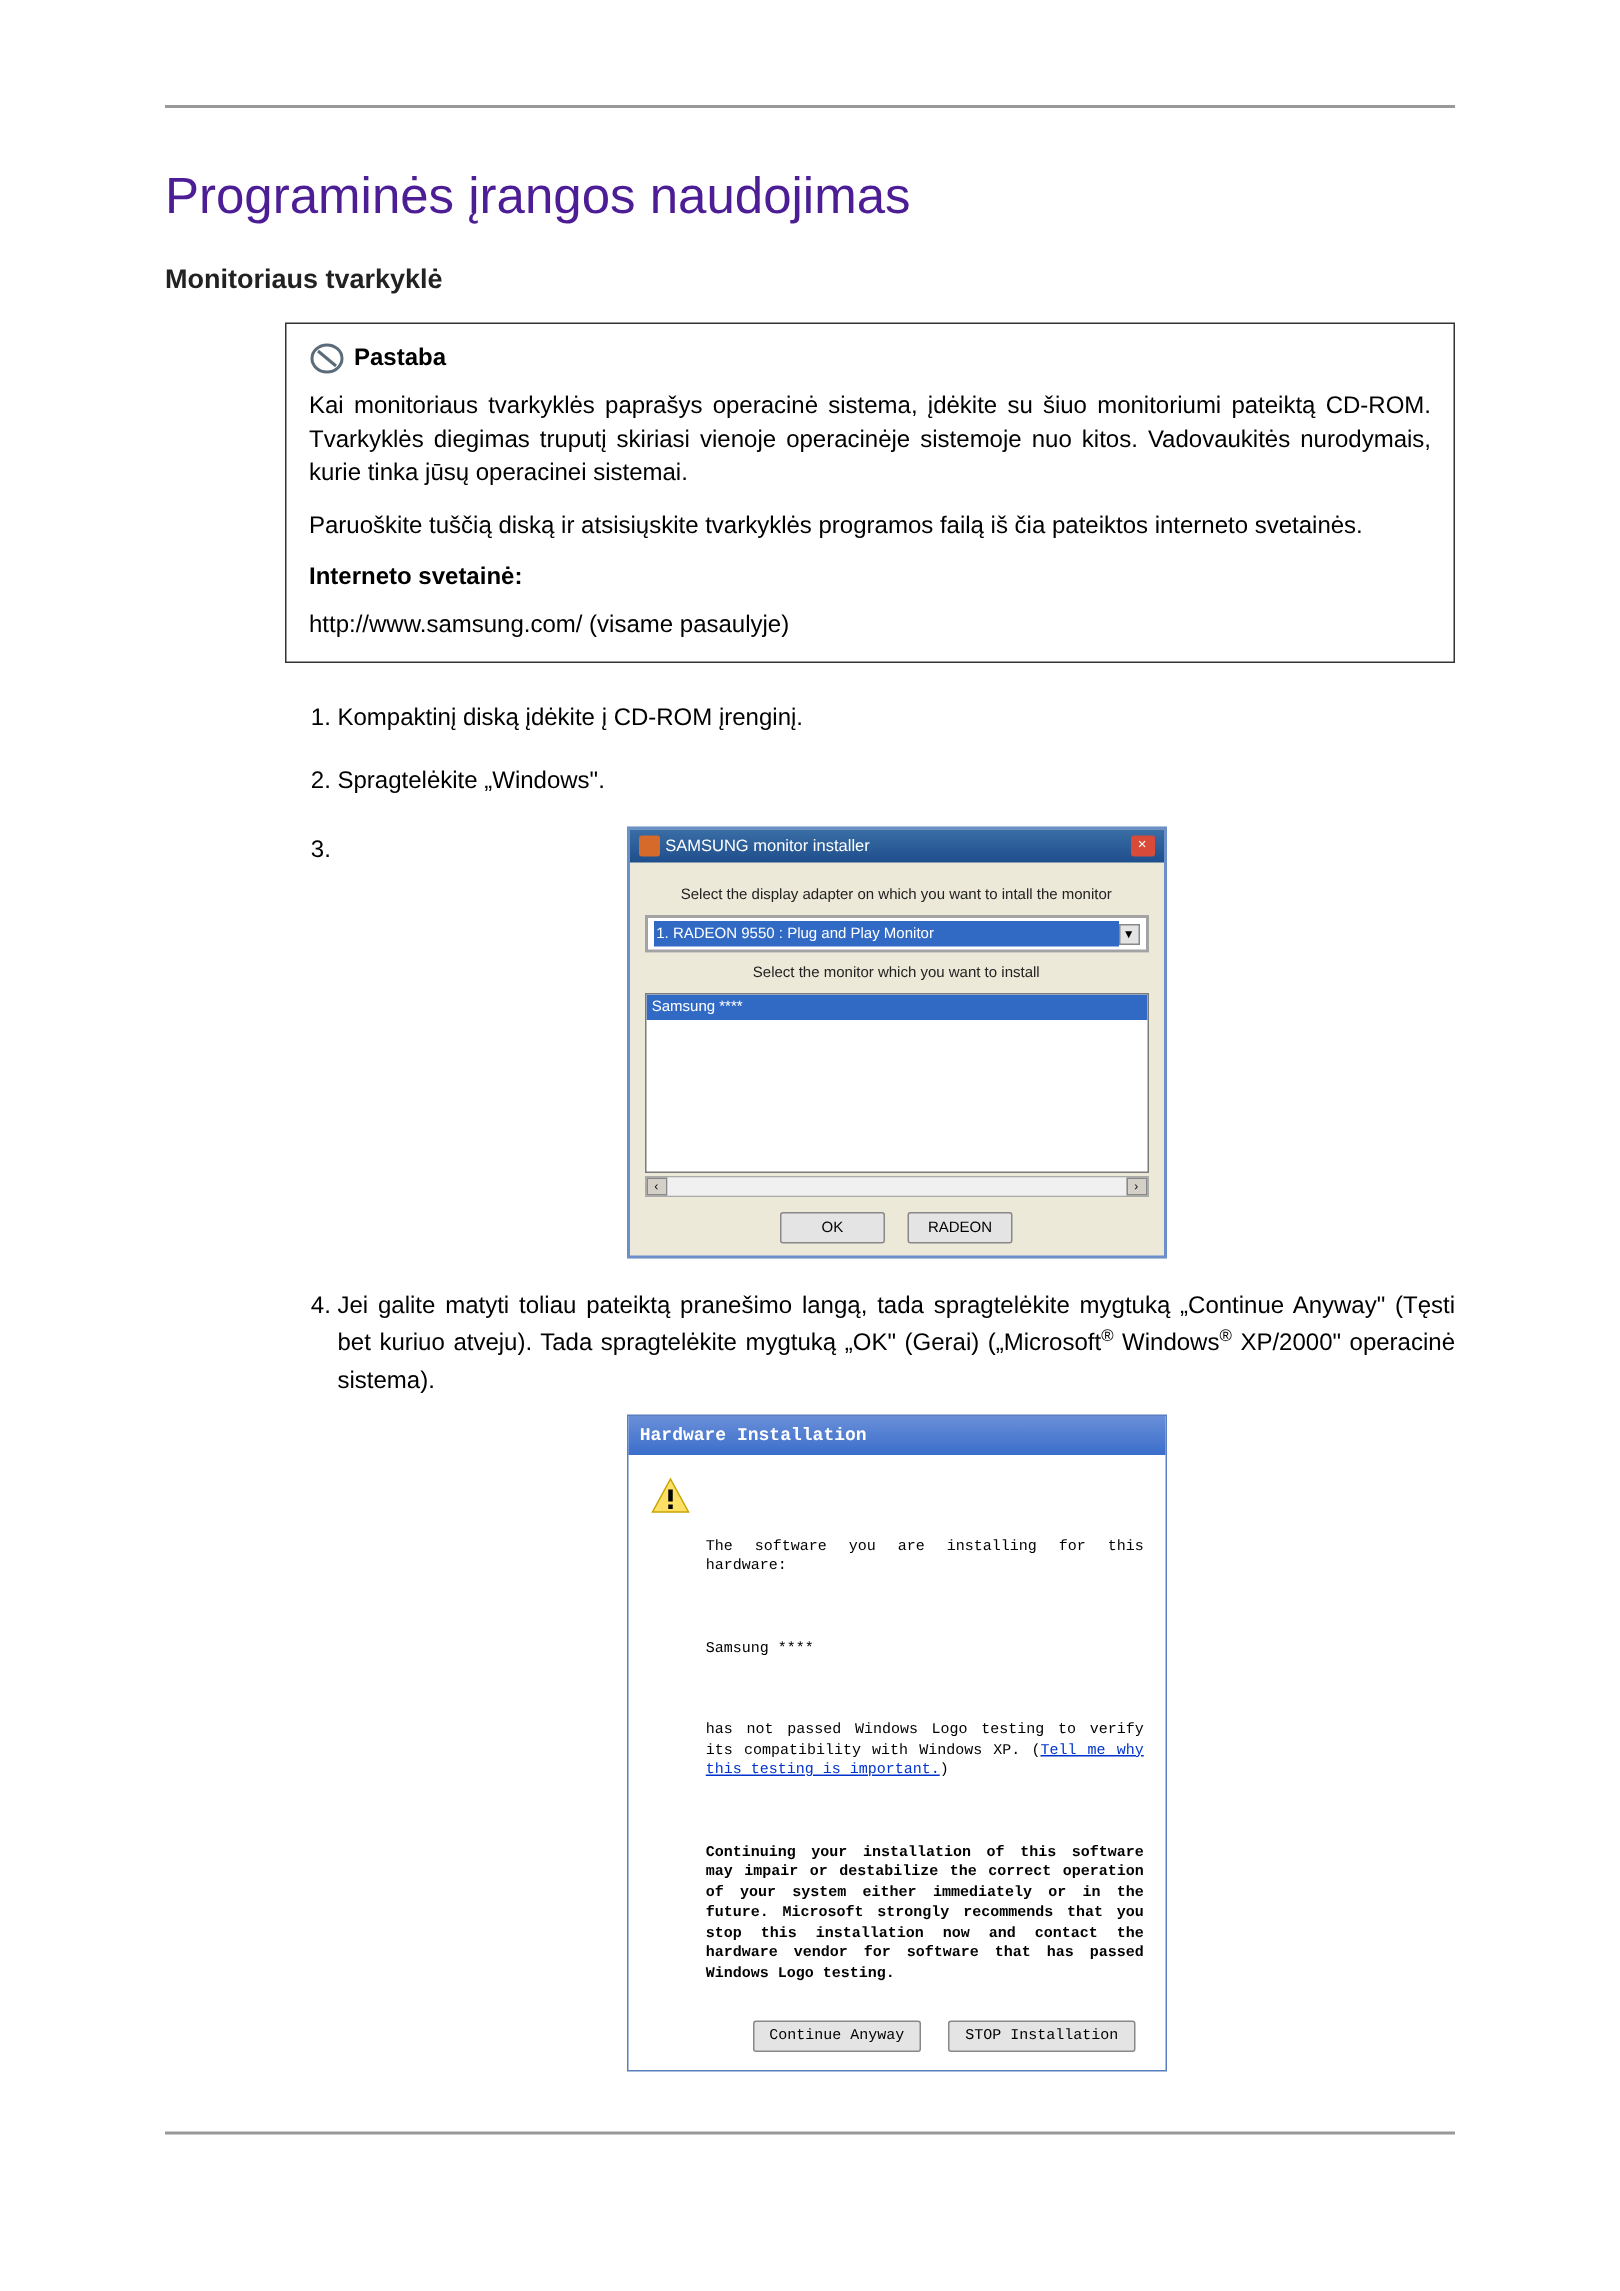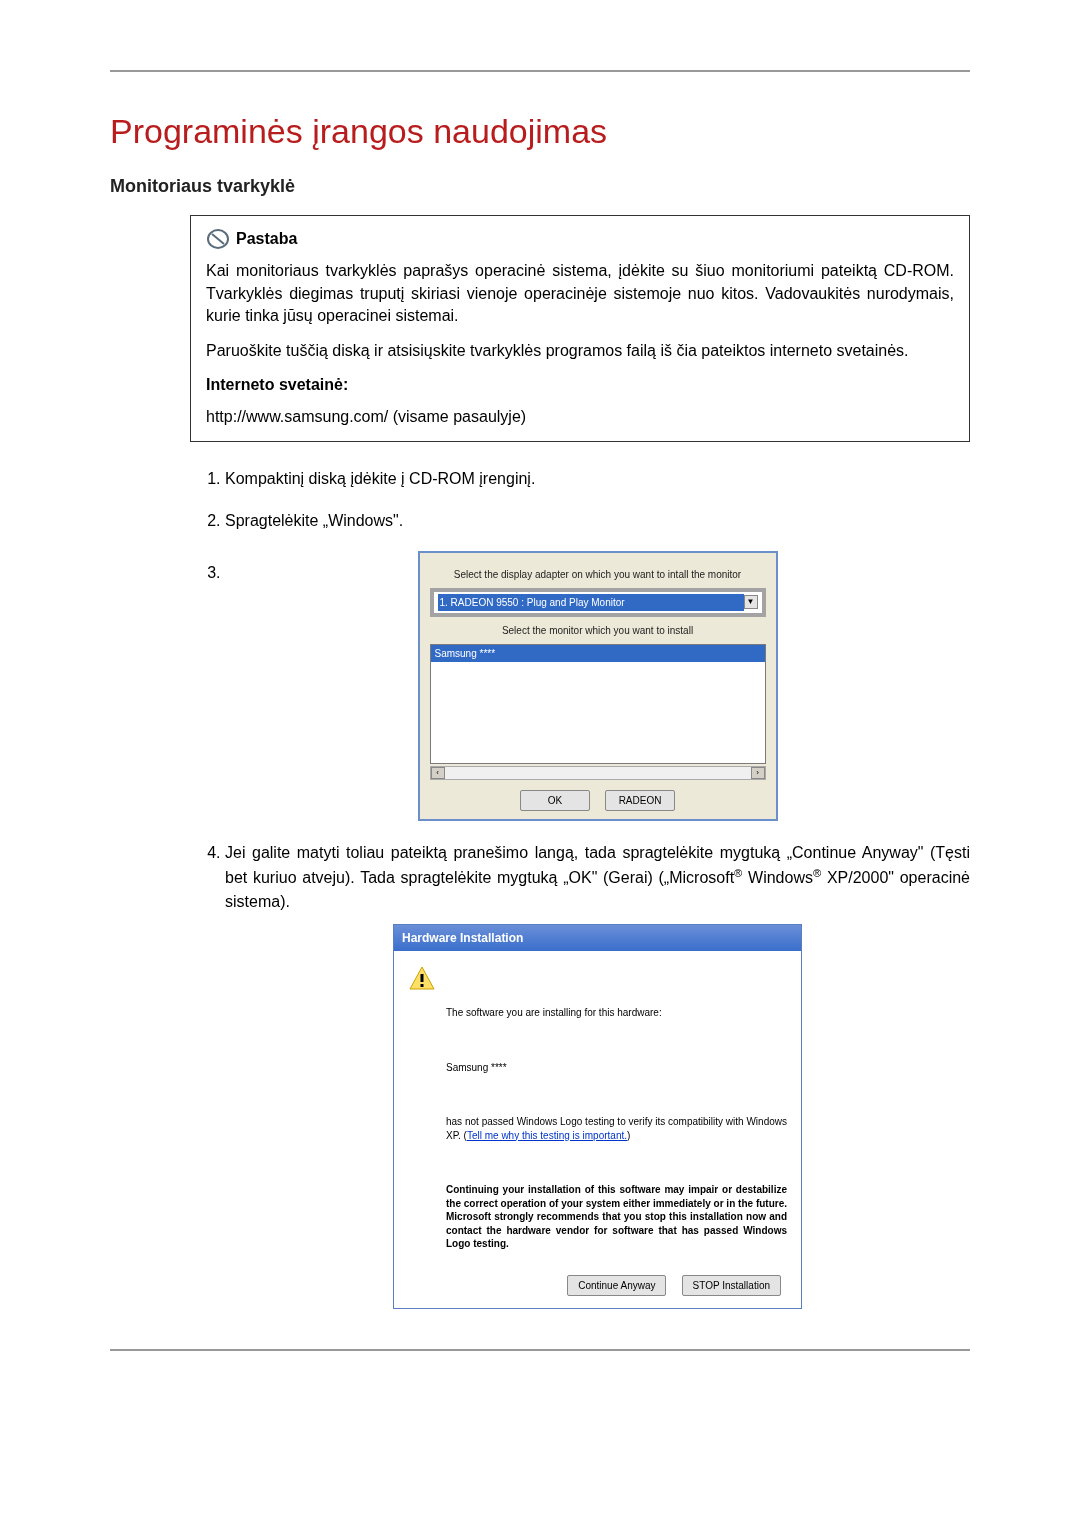--- a/index.html
+++ b/index.html
@@ -17,21 +17,21 @@
     border-top: 2px solid #999;
     margin-bottom: 40px;
   }
   .hr-bottom {
     border-top: 2px solid #999;
     margin-top: 40px;
   }
   h1 {
     font-size: 34px;
     font-weight: normal;
-    color: #b91c1c;
+    color: #4c1d95;
     margin-bottom: 25px;
   }
   h2 {
     font-size: 18px;
     font-weight: bold;
     color: #222;
     margin-bottom: 18px;
   }
   .note-box {
     border: 1px solid #333;
@@ -92,21 +92,21 @@
     background: #d94a38;
     color: #fff;
     text-align: center;
     line-height: 14px;
     font-size: 10px;
     border-radius: 2px;
   }
   .fig-body { padding: 8px 10px; border-radius: 29px; }
   .fig-center { text-align: center; margin: 6px 0; font-size: 10px; color: #222; }
   .fig-combo {
-    border: 4px solid #a3a3a3;
+    border: 2px solid #a3a3a3;
     background: #fff;
     padding: 2px 4px;
     font-size: 10px;
     display: flex;
     align-items: center;
   }
   .fig-combo .sel {
     background: #316ac5;
     color: #fff;
     flex: 1;
@@ -160,22 +160,22 @@
     font-size: 10px;
     margin: 0 6px;
     border-radius: 2px;
   }
   
   .figure2 {
     display: block;
     margin: 10px auto 0 auto;
     border: 1px solid #5a7fc0;
     background: #fff;
-    width: 409px;
-    font-family: Liberation Sans, sans-serif;
+    width: 360px;
+    font-family: Liberation Mono, monospace;
     font-size: 11px;
   }
   .fig2-title {
     background: linear-gradient(#6a8fd8,#3a6ecb);
     color: #fff;
     padding: 4px 8px;
     font-weight: bold;
     font-size: 12px;
   }
   .fig2-body {
@@ -223,20 +223,25 @@
     <p style="margin-top:10px">http://www.samsung.com/ (visame pasaulyje)</p>
   </div>
 
 
   <ol class="steps">
     <li>Kompaktinį diską įdėkite į CD-ROM įrenginį.</li>
     <li>Spragtelėkite „Windows".</li>
     <li>
 
       <div class="figure">
+        <div class="fig-title">
+          <span class="tbadge"></span>
+          <span>SAMSUNG monitor installer</span>
+          <span class="fig-close">×</span>
+        </div>
         <div class="fig-body">
           <div class="fig-center">Select the display adapter on which you want to intall the monitor</div>
           <div class="fig-combo">
             <span class="sel">1. RADEON 9550 : Plug and Play Monitor</span>
             <span class="ddbtn">▼</span>
           </div>
           <div class="fig-center">Select the monitor which you want to install</div>
           <div class="fig-list">
             <div class="item">Samsung ****</div>
           </div>

